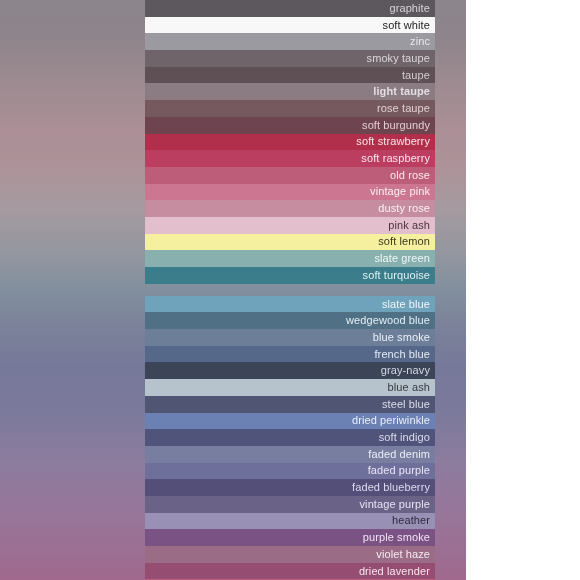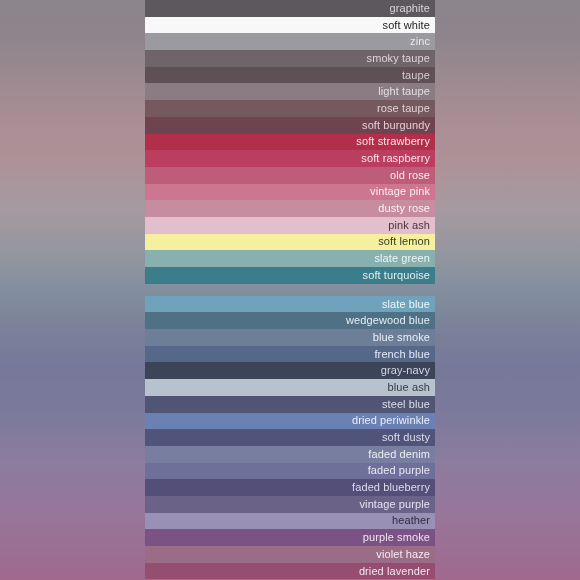--- a/index.html
+++ b/index.html
@@ -8,21 +8,21 @@
     padding: 0;
   }
   body {
     width: 580px;
     height: 580px;
     overflow: hidden;
     font-family: "Liberation Sans", sans-serif;
   }
   #palette-canvas {
     position: relative;
-    width: 580px;
+    width: 466px;
     height: 580px;
     overflow: hidden;
     background: linear-gradient(
       to bottom,
       #8c858c 0%,
       #8e848b 6%,
       #a08c92 16%,
       #ab8e96 22%,
       #ad9298 28%,
       #a59aa0 36%,
@@ -76,21 +76,21 @@
       <div class="swatch-row" style="flex-basis: 16.69px; height: 16.69px; background: rgb(154, 154, 160);">
         <span class="swatch-label" style="color: rgb(232, 232, 236);">zinc</span>
       </div>
       <div class="swatch-row" style="flex-basis: 16.69px; height: 16.69px; background: rgb(110, 100, 106);">
         <span class="swatch-label" style="color: rgb(221, 214, 218);">smoky taupe</span>
       </div>
       <div class="swatch-row" style="flex-basis: 16.69px; height: 16.69px; background: rgb(94, 80, 85);">
         <span class="swatch-label" style="color: rgb(213, 204, 208);">taupe</span>
       </div>
       <div class="swatch-row" style="flex-basis: 16.69px; height: 16.69px; background: rgb(139, 123, 131);">
-        <span class="swatch-label" style="color: rgb(228, 221, 225);">light taupe</span>
+        <span class="swatch-label" style="color: rgb(228, 221, 225); font-weight: bold;">light taupe</span>
       </div>
       <div class="swatch-row" style="flex-basis: 16.69px; height: 16.69px; background: rgb(118, 89, 95);">
         <span class="swatch-label" style="color: rgb(224, 210, 213);">rose taupe</span>
       </div>
       <div class="swatch-row" style="flex-basis: 16.69px; height: 16.69px; background: rgb(110, 68, 80);">
         <span class="swatch-label" style="color: rgb(226, 205, 211);">soft burgundy</span>
       </div>
       <div class="swatch-row" style="flex-basis: 16.69px; height: 16.69px; background: rgb(178, 47, 76);">
         <span class="swatch-label" style="color: rgb(251, 226, 231);">soft strawberry</span>
       </div>
@@ -136,21 +136,21 @@
       <div class="swatch-row" style="flex-basis: 16.69px; height: 16.69px; background: rgb(182, 194, 204);">
         <span class="swatch-label" style="color: rgb(53, 60, 68);">blue ash</span>
       </div>
       <div class="swatch-row" style="flex-basis: 16.69px; height: 16.69px; background: rgb(79, 85, 114);">
         <span class="swatch-label" style="color: rgb(220, 223, 234);">steel blue</span>
       </div>
       <div class="swatch-row" style="flex-basis: 16.69px; height: 16.69px; background: rgb(108, 129, 179);">
         <span class="swatch-label" style="color: rgb(233, 238, 250);">dried periwinkle</span>
       </div>
       <div class="swatch-row" style="flex-basis: 16.69px; height: 16.69px; background: rgb(81, 84, 122);">
-        <span class="swatch-label" style="color: rgb(220, 220, 236);">soft dusty</span>
+        <span class="swatch-label" style="color: rgb(220, 220, 236);">soft indigo</span>
       </div>
       <div class="swatch-row" style="flex-basis: 16.69px; height: 16.69px; background: rgb(120, 126, 160);">
         <span class="swatch-label" style="color: rgb(236, 238, 246);">faded denim</span>
       </div>
       <div class="swatch-row" style="flex-basis: 16.69px; height: 16.69px; background: rgb(111, 111, 156);">
         <span class="swatch-label" style="color: rgb(232, 232, 245);">faded purple</span>
       </div>
       <div class="swatch-row" style="flex-basis: 16.69px; height: 16.69px; background: rgb(84, 79, 121); padding-left: 46px;">
         <span class="swatch-label" style="color: rgb(222, 218, 238);">faded blueberry</span>
       </div>

